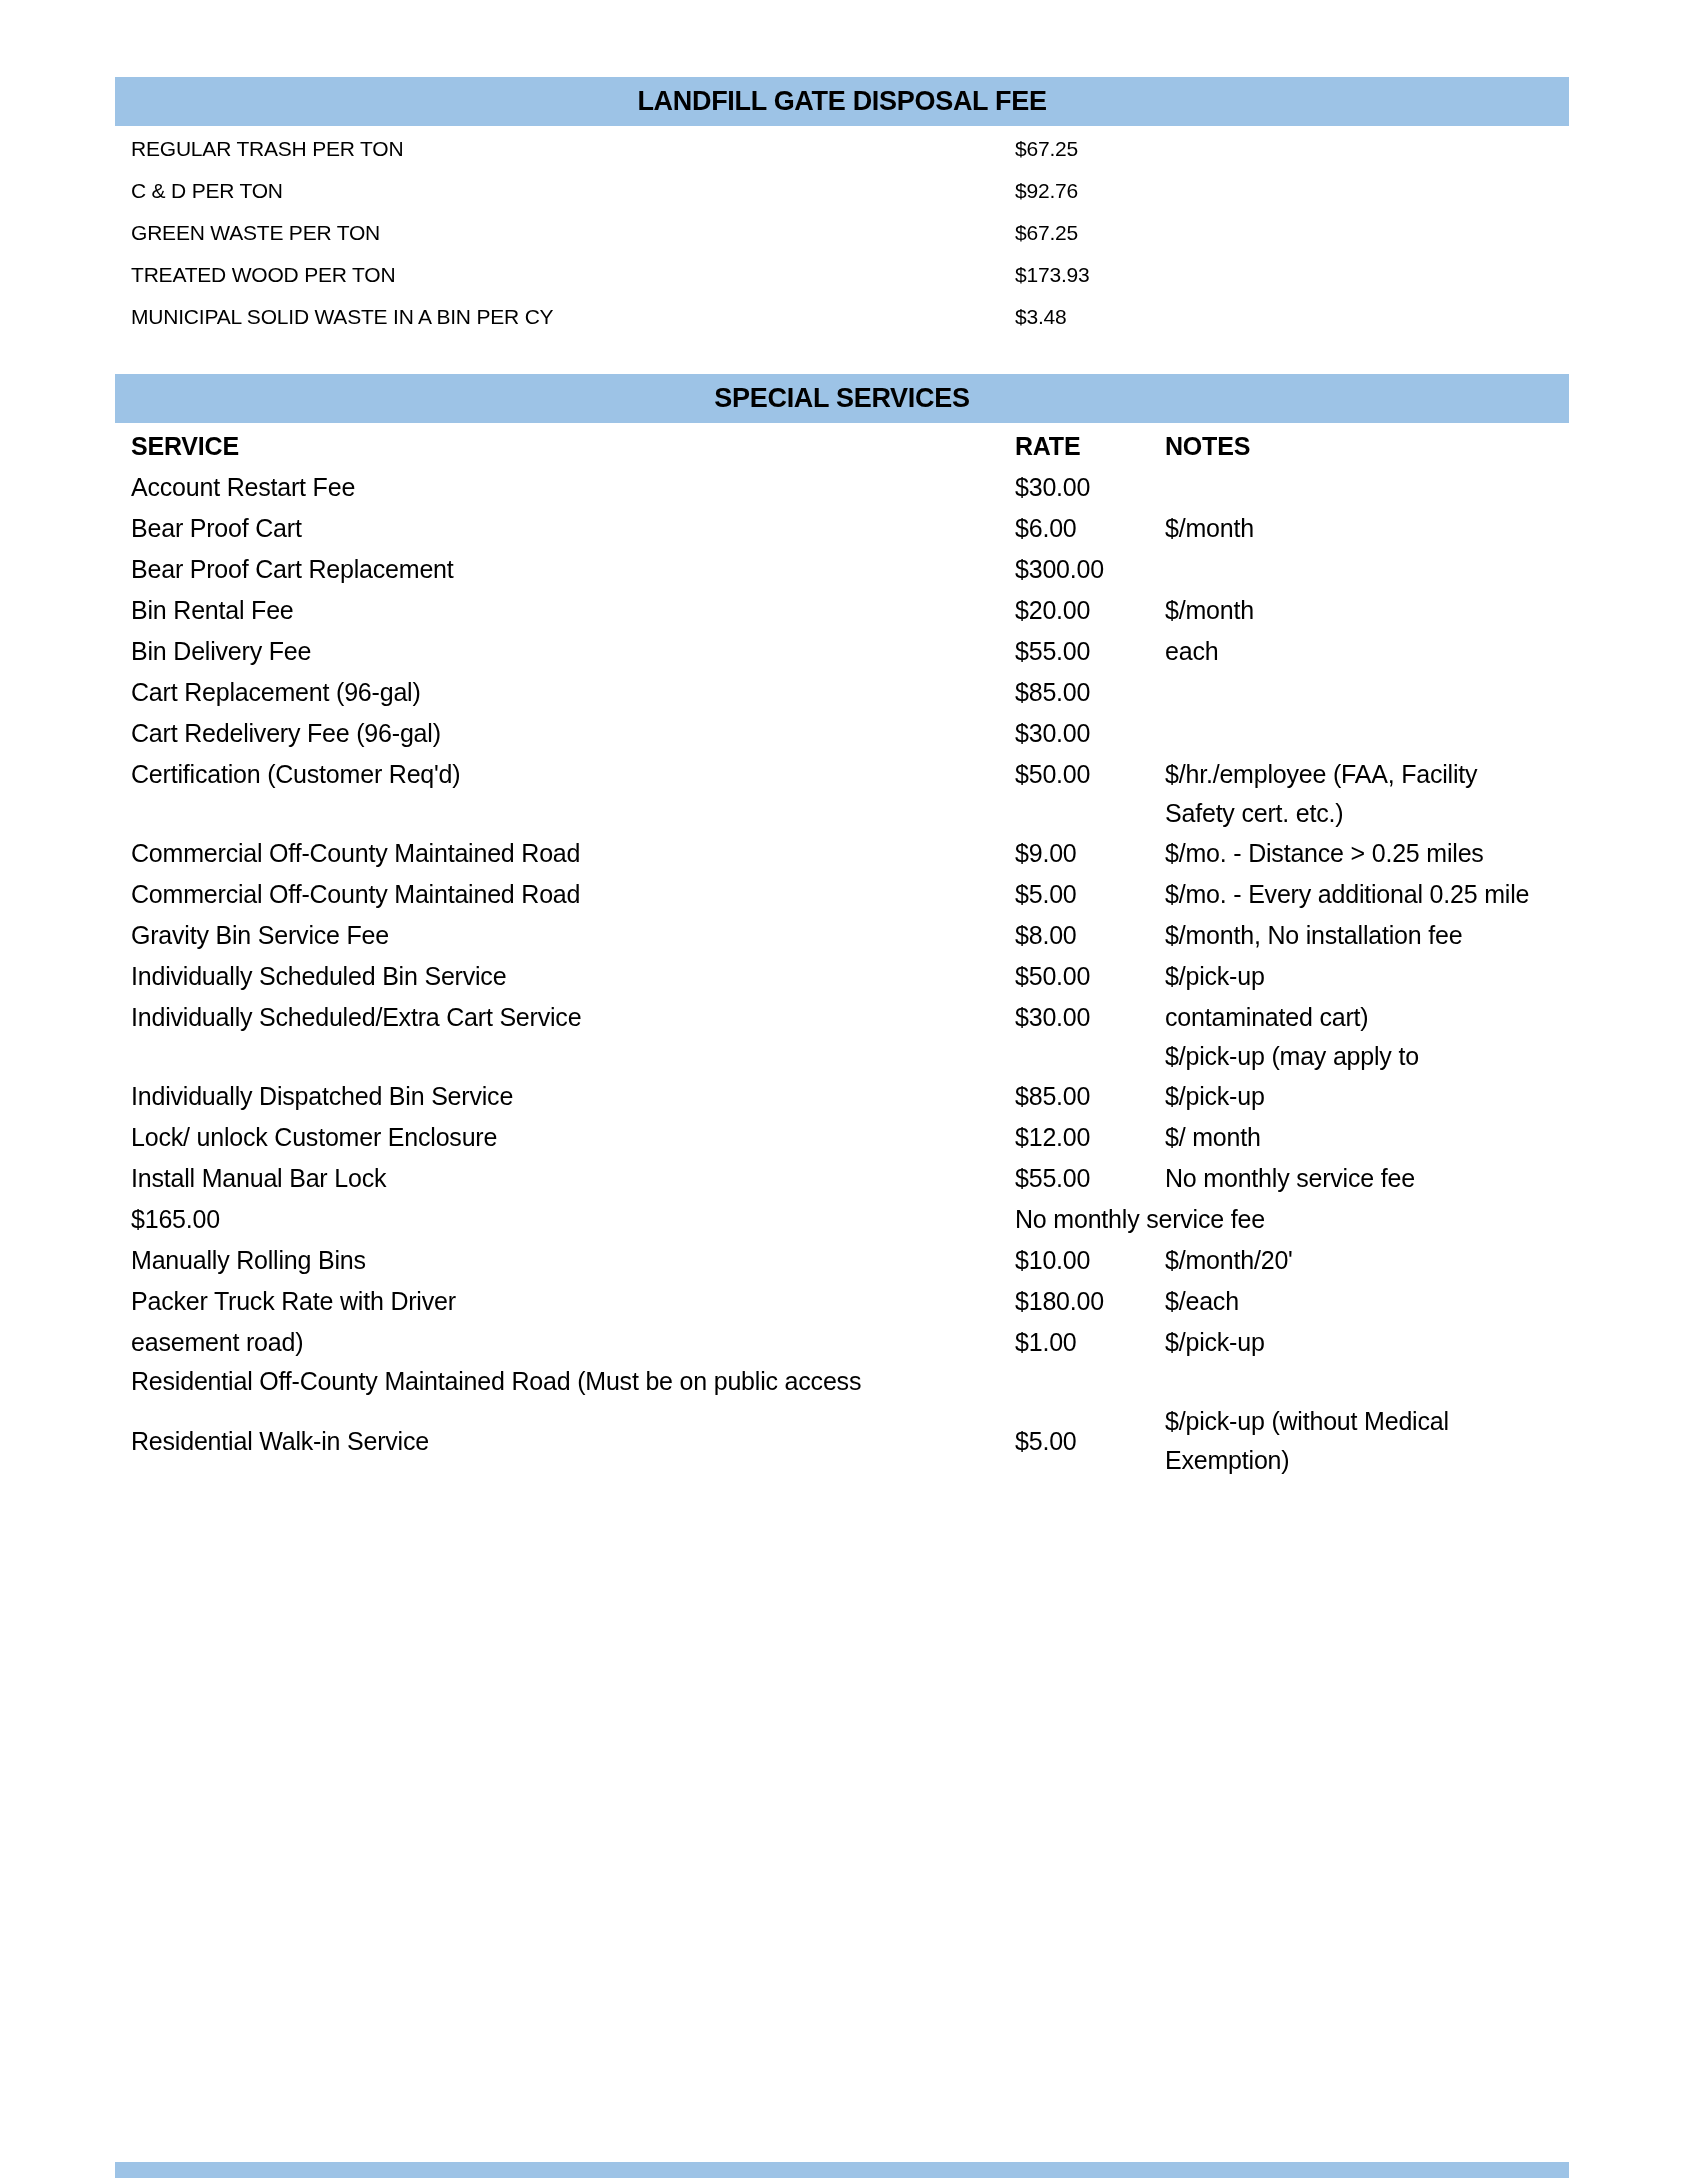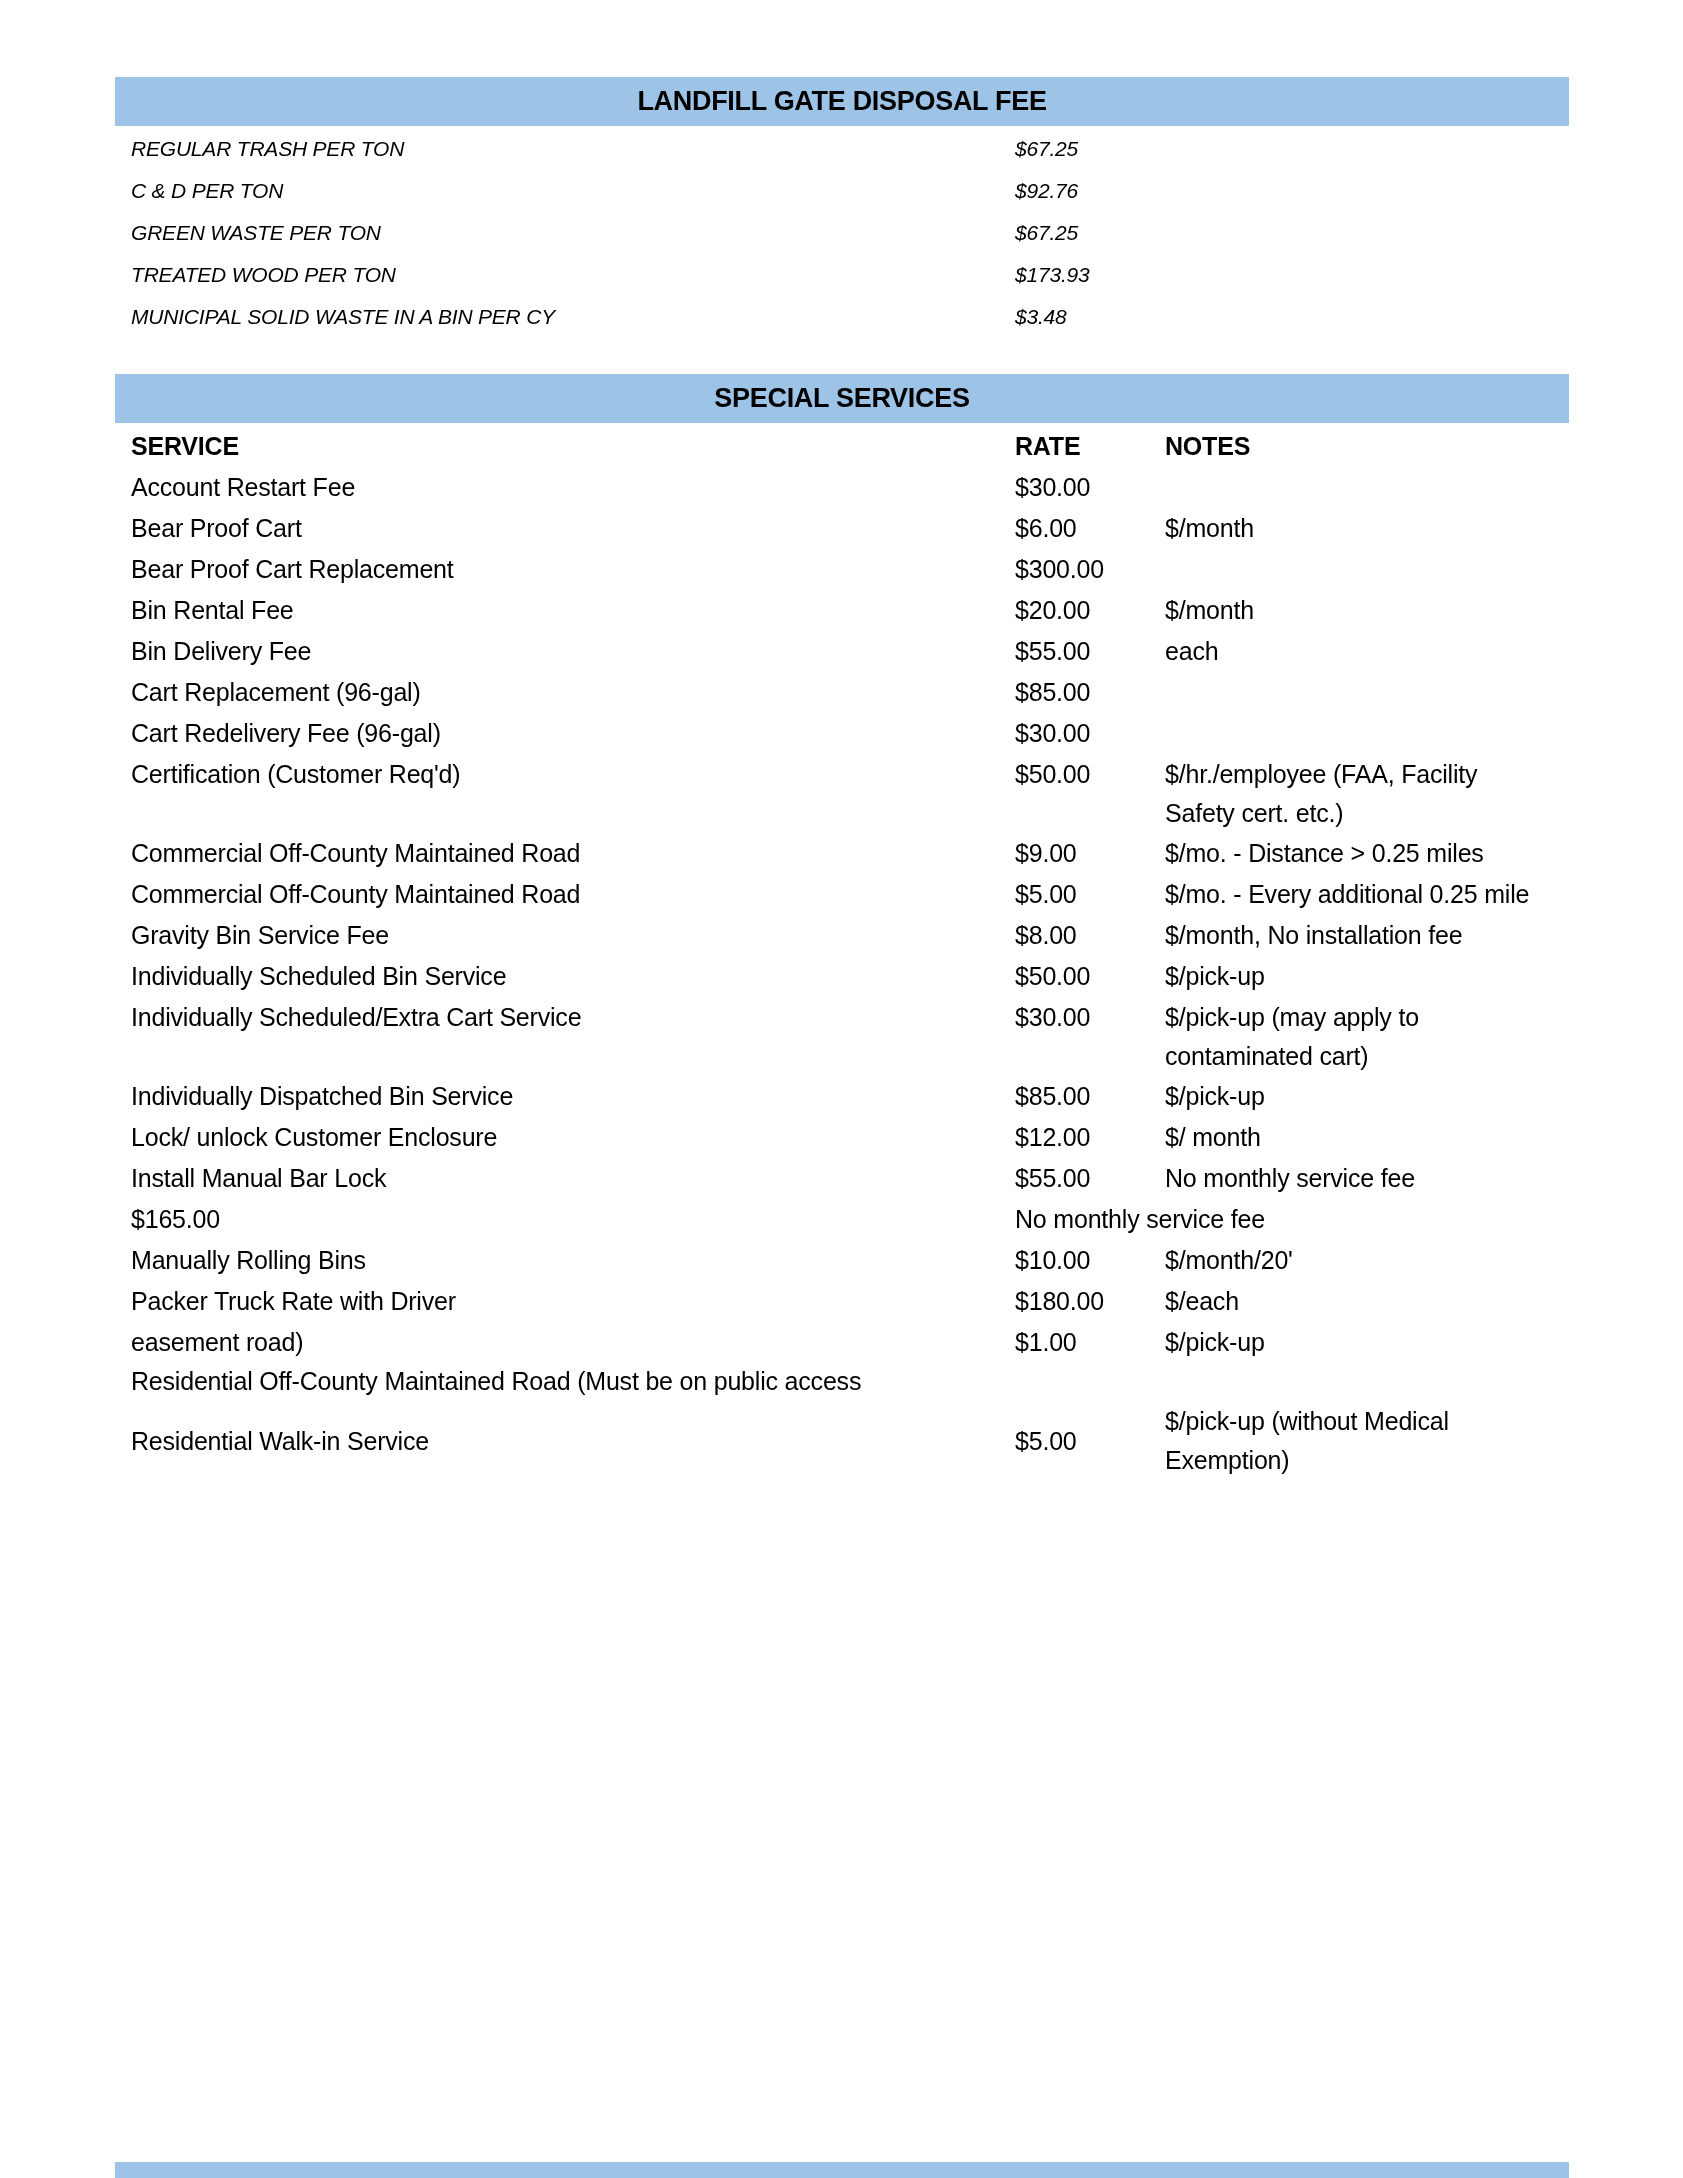--- a/index.html
+++ b/index.html
@@ -26,21 +26,21 @@
     font-size: 27px;
     font-weight: bold;
     letter-spacing: -0.3px;
     white-space: nowrap;
   }
   #bar-landfill { top: 77px; text-align: right; }
   #bar-special  { top: 374px; }
   #bar-next-cut { top: 2162px; height: 16px; }
 
   
-  #landfill-rows { position: absolute; left: 0; top: 128px; width: 1683px; font-style: italic; }
+  #landfill-rows { position: absolute; left: 0; top: 128px; width: 1683px; }
   .s1-row {
     display: grid;
     grid-template-columns: 884px 1fr;
     padding-left: 131px;
     height: 42px;
     line-height: 42px;
     font-size: 21px;
     letter-spacing: -0.2px;
   }
 
@@ -206,22 +206,22 @@
         <div class="cell notes">
           <span class="line">$/pick-up</span>
         </div>
       </div>
       <div class="s2-row">
         <div class="cell service">
           <span class="line">Individually Scheduled/Extra Cart Service</span>
         </div>
         <div class="cell rate">$30.00</div>
         <div class="cell notes">
+          <span class="line">contaminated cart)</span>
           <span class="line">$/pick-up (may apply to</span>
-          <span class="line">contaminated cart)</span>
         </div>
       </div>
       <div class="s2-row">
         <div class="cell service">
           <span class="line">Individually Dispatched Bin Service</span>
         </div>
         <div class="cell rate">$85.00</div>
         <div class="cell notes">
           <span class="line">$/pick-up</span>
         </div>

